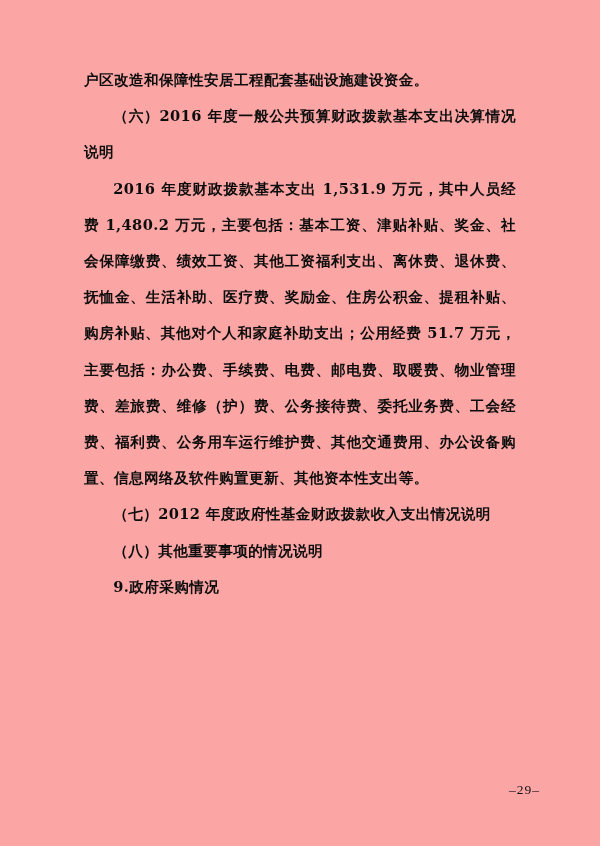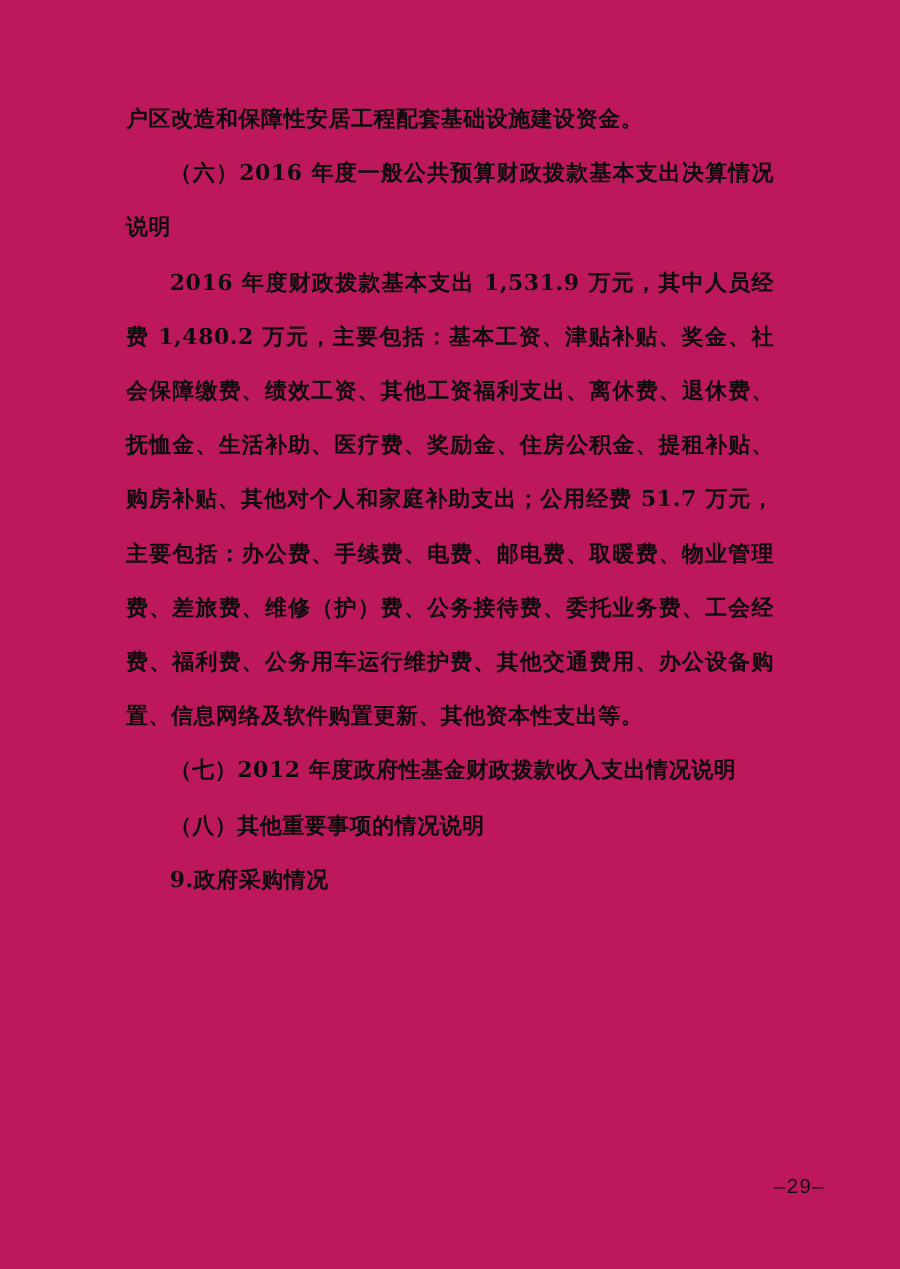--- a/index.html
+++ b/index.html
@@ -4,21 +4,21 @@
 <style>
   html, body {
     margin: 0;
     padding: 0;
     background: #ffffff;
   }
   .page {
     position: relative;
     width: 600px;
     height: 846px;
-    background: #be185d;
+    background: #fca5a5;
     overflow: hidden;
     font-family: "DejaVu Serif", "Liberation Serif", serif;
     color: #111111;
   }
   .page-inner {
     position: absolute;
     left: 84px;
     top: 62px;
     width: 432px;
   }
@@ -33,24 +33,24 @@
     color: #0d0d0d;
   }
   .para.indent {
     text-indent: 2em;
   }
   .para.bold {
     font-weight: 700;
   }
   .page-number {
     position: absolute;
-    right: 50px;
+    right: 60px;
     bottom: 48px;
     font-size: 13.5px;
-    font-family: Liberation Sans, sans-serif;
+    font-family: Liberation Serif, serif;
     color: #111111;
     letter-spacing: 1px;
   }
 </style>
 </head>
 <body>
 
 <div class="page">
   <div class="page-inner">
 

